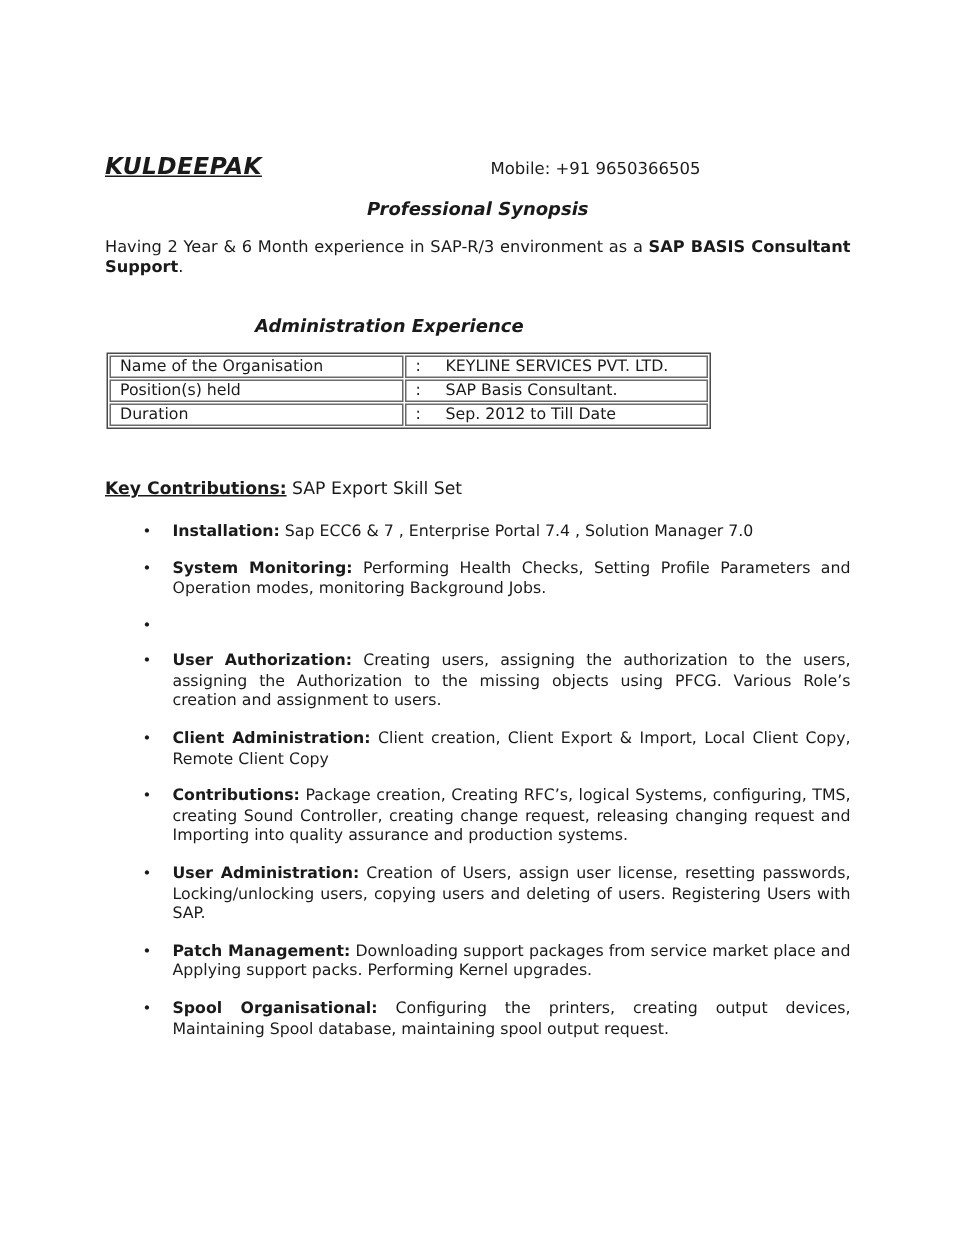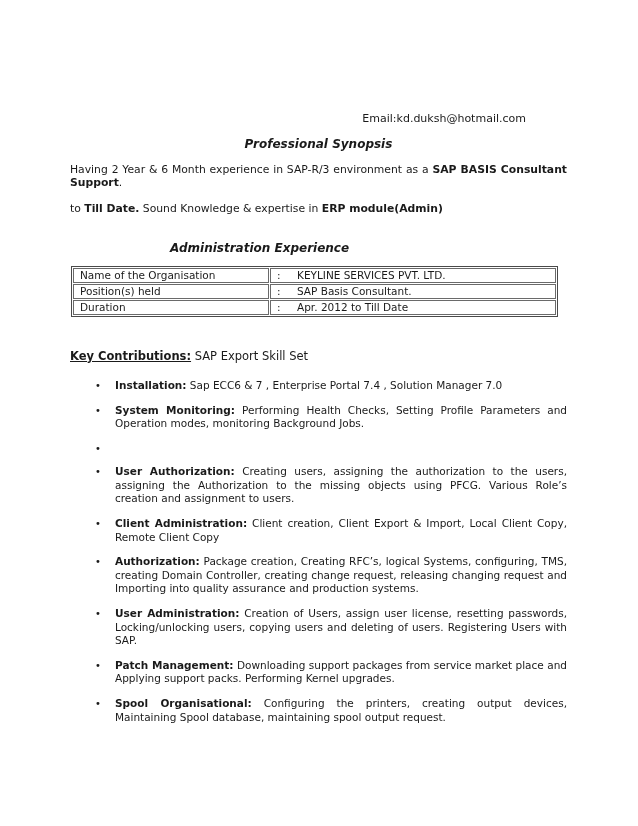--- a/index.html
+++ b/index.html
@@ -32,21 +32,21 @@
   .b { font-weight: 700; }
   .hl { background: #ebebeb; }
 
   
   .org-heading {
     margin: 26px 0 11px 100px;
     font-size: 12px; font-weight: 700; font-style: italic;
   }
   .org-table {
     border-collapse: separate; border-spacing: 1px;
-    border: 1px solid #4a4a4a; width: 487px; margin-left: 1px;
+    border: 1px solid #4a4a4a; width: 403px; margin-left: 1px;
   }
   .org-table td {
     border: 1px solid #6a6a6a; font-size: 10.5px;
     padding: 0 6px; height: 14px; line-height: 13px; white-space: nowrap;
   }
   td.t-label { width: 196px; }
   .colon { display: inline-block; width: 20px; }
 
   
   .kc-heading { margin: 32px 0 16px; font-size: 11.5px; }
@@ -55,46 +55,46 @@
   .bullets li { display: flex; margin-bottom: 11px; }
   .bullet-glyph { flex: 0 0 20px; font-size: 10px; line-height: 13.5px; }
   .btext { flex: 1; font-size: 10.5px; line-height: 13.6px; text-align: justify; }
   li.empty-item { margin-bottom: 10px; }
 </style>
 </head>
 <body>
 
 <div class="page">
 
-  <div class="email-row">
-    <span>Email:kd.duksh@hotmail.com</span>
+  <div class="header-row">
+    <h1 class="name">KULDEEPAK</h1>
+    <div class="mobile">Mobile: +91 9650366505</div>
   </div>
 
   <h2 class="syn-heading">Professional Synopsis</h2>
 
   <p class="syn-line jfull"><span>Having 2 Year &amp; 6 Month experience in SAP-R/3 environment  as a </span><span class="b">SAP BASIS Consultant Support</span><span>.</span></p>
 
 
-  <p class="syn-line"><span>to </span><span class="b">Till Date.</span><span> Sound Knowledge &amp; expertise in </span><span class="b">ERP module(Admin)</span></p>
 
   <h2 class="org-heading">Administration Experience</h2>
 
   <table class="org-table">
     <tbody>
       <tr>
         <td class="t-label">Name of the Organisation</td>
         <td class="t-value"><span class="colon">:</span><span>KEYLINE SERVICES PVT. LTD.</span></td>
       </tr>
       <tr>
         <td class="t-label">Position(s) held</td>
         <td class="t-value"><span class="colon">:</span><span>SAP Basis Consultant.</span></td>
       </tr>
       <tr>
         <td class="t-label">Duration</td>
-        <td class="t-value"><span class="colon">:</span><span>Apr. 2012 to Till Date</span></td>
+        <td class="t-value"><span class="colon">:</span><span>Sep. 2012 to Till Date</span></td>
       </tr>
     </tbody>
   </table>
 
   <p class="kc-heading"><span class="kc-title">Key Contributions:</span><span> SAP Export  Skill  Set</span></p>
 
   <ul class="bullets">
     <li>
       <span class="bullet-glyph">•</span>
       <div class="btext"><span class="b">Installation:</span><span> Sap ECC6 &amp; 7 , Enterprise Portal 7.4 ,  Solution Manager 7.0</span></div>
@@ -110,21 +110,21 @@
     <li>
       <span class="bullet-glyph">•</span>
       <div class="btext"><span class="b">User Authorization:</span><span> Creating users, assigning the authorization to the users, assigning the Authorization to the missing objects using PFCG. Various Role’s creation and assignment to users.</span></div>
     </li>
     <li>
       <span class="bullet-glyph">•</span>
       <div class="btext"><span class="b">Client Administration:</span><span> Client creation, Client Export &amp; Import, Local Client Copy, Remote Client Copy</span></div>
     </li>
     <li>
       <span class="bullet-glyph">•</span>
-      <div class="btext"><span class="b">Authorization:</span><span> Package creation, Creating RFC’s, logical Systems, configuring, TMS, creating Domain Controller, creating change request, releasing changing request and Importing into quality assurance and production systems.</span></div>
+      <div class="btext"><span class="b">Contributions:</span><span> Package creation, Creating RFC’s, logical Systems, configuring, TMS, creating Sound Controller, creating change request, releasing changing request and Importing into quality assurance and production systems.</span></div>
     </li>
     <li>
       <span class="bullet-glyph">•</span>
       <div class="btext"><span class="b">User Administration:</span><span> Creation of Users, assign user license, resetting passwords, Locking/unlocking users, copying users and deleting of users. Registering Users with SAP.</span></div>
     </li>
     <li>
       <span class="bullet-glyph">•</span>
       <div class="btext"><span class="b">Patch Management:</span><span> Downloading support packages from service market place and Applying support packs. Performing Kernel upgrades.</span></div>
     </li>
     <li>

